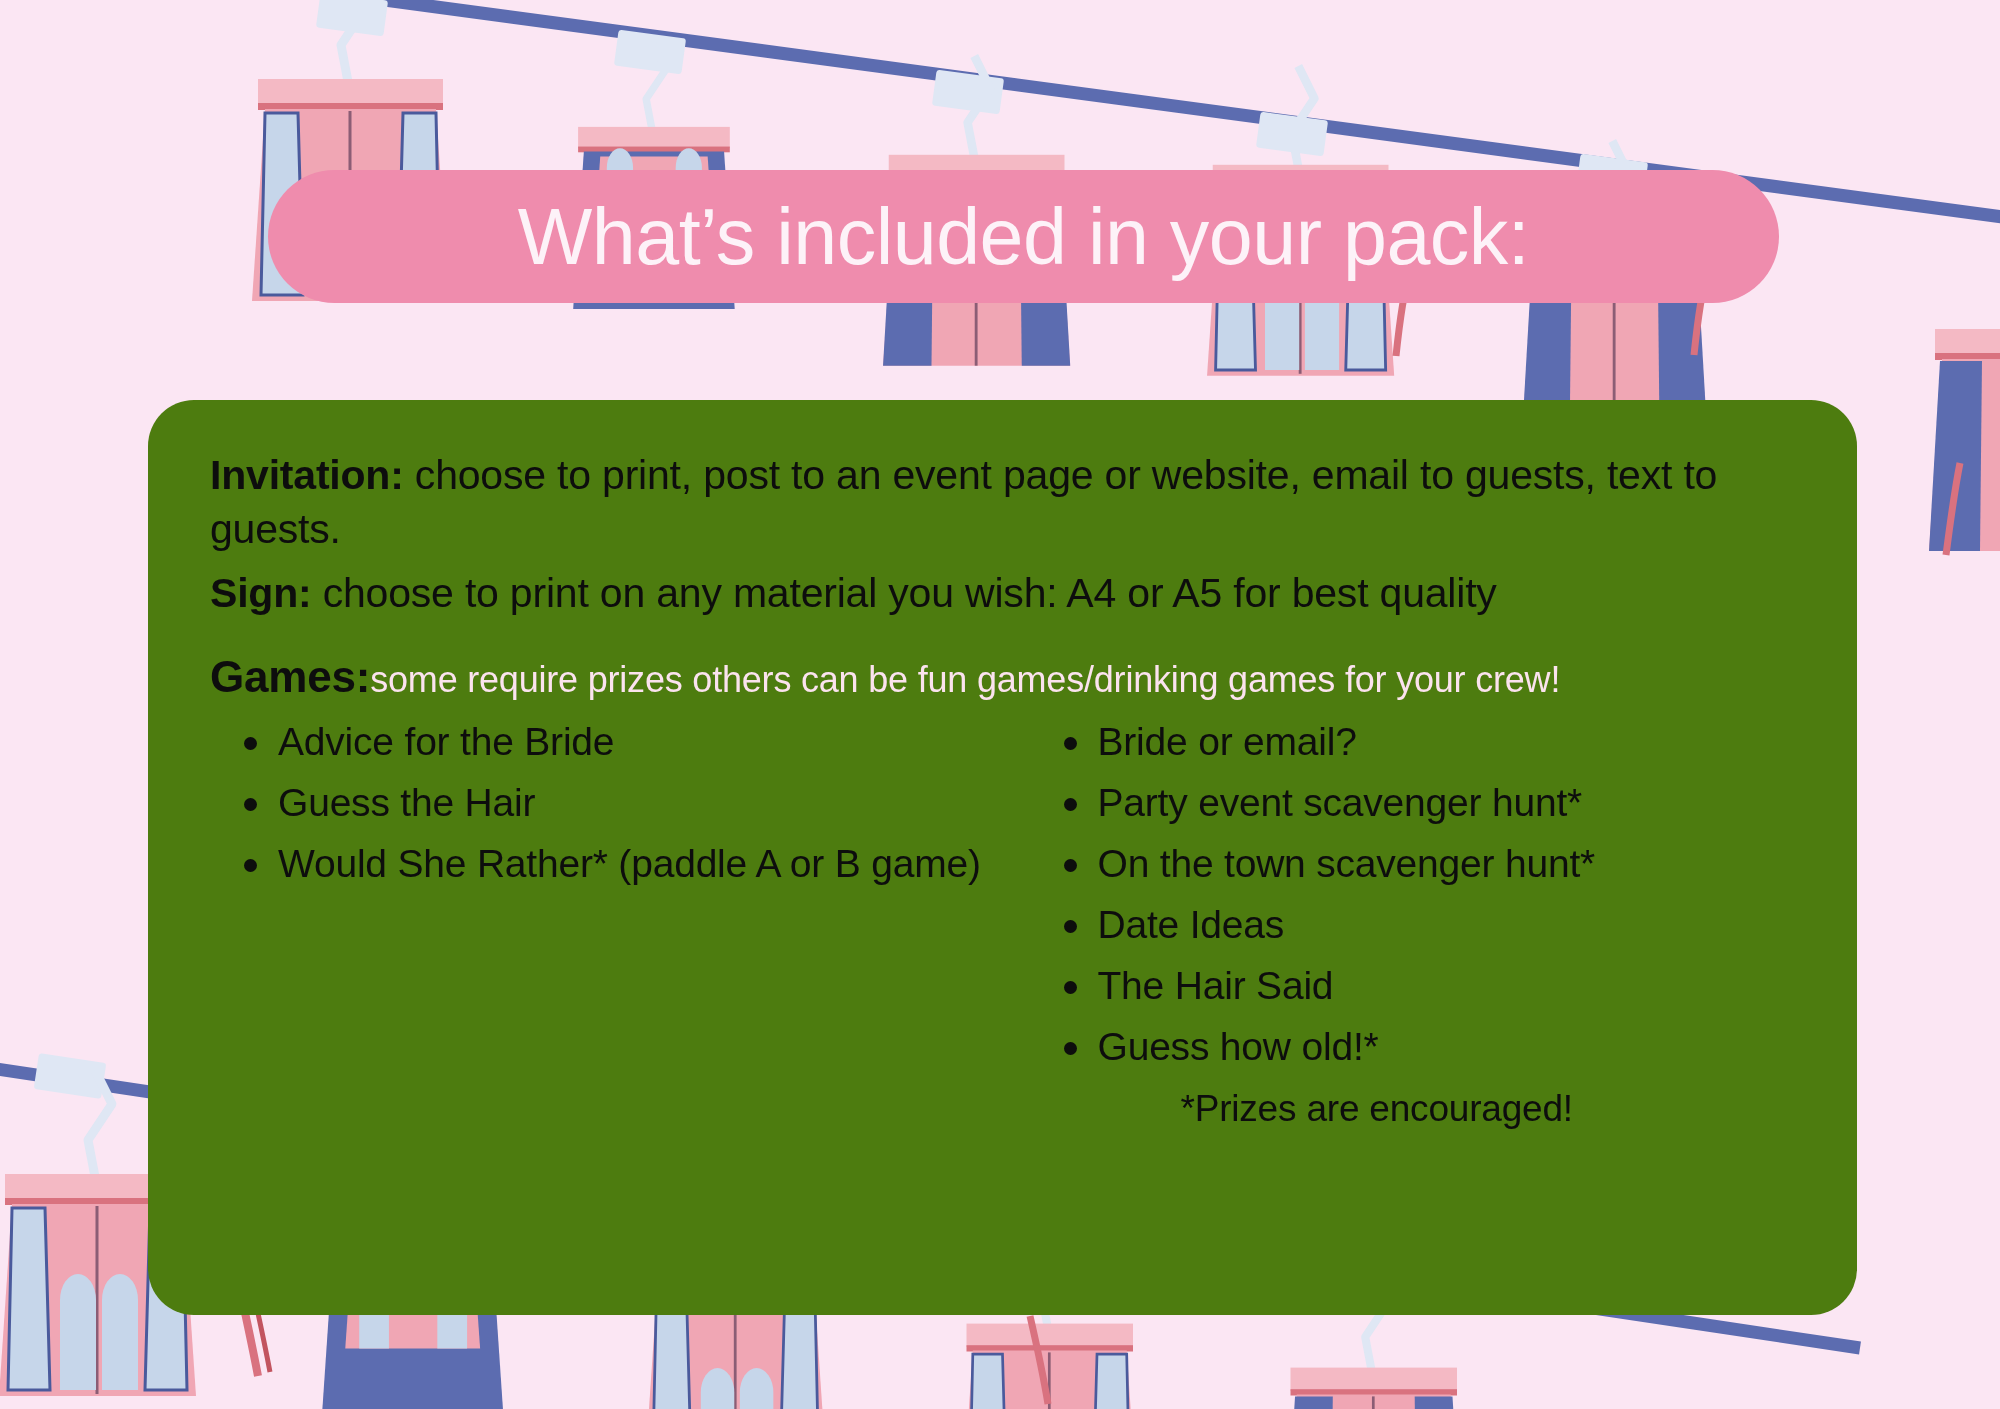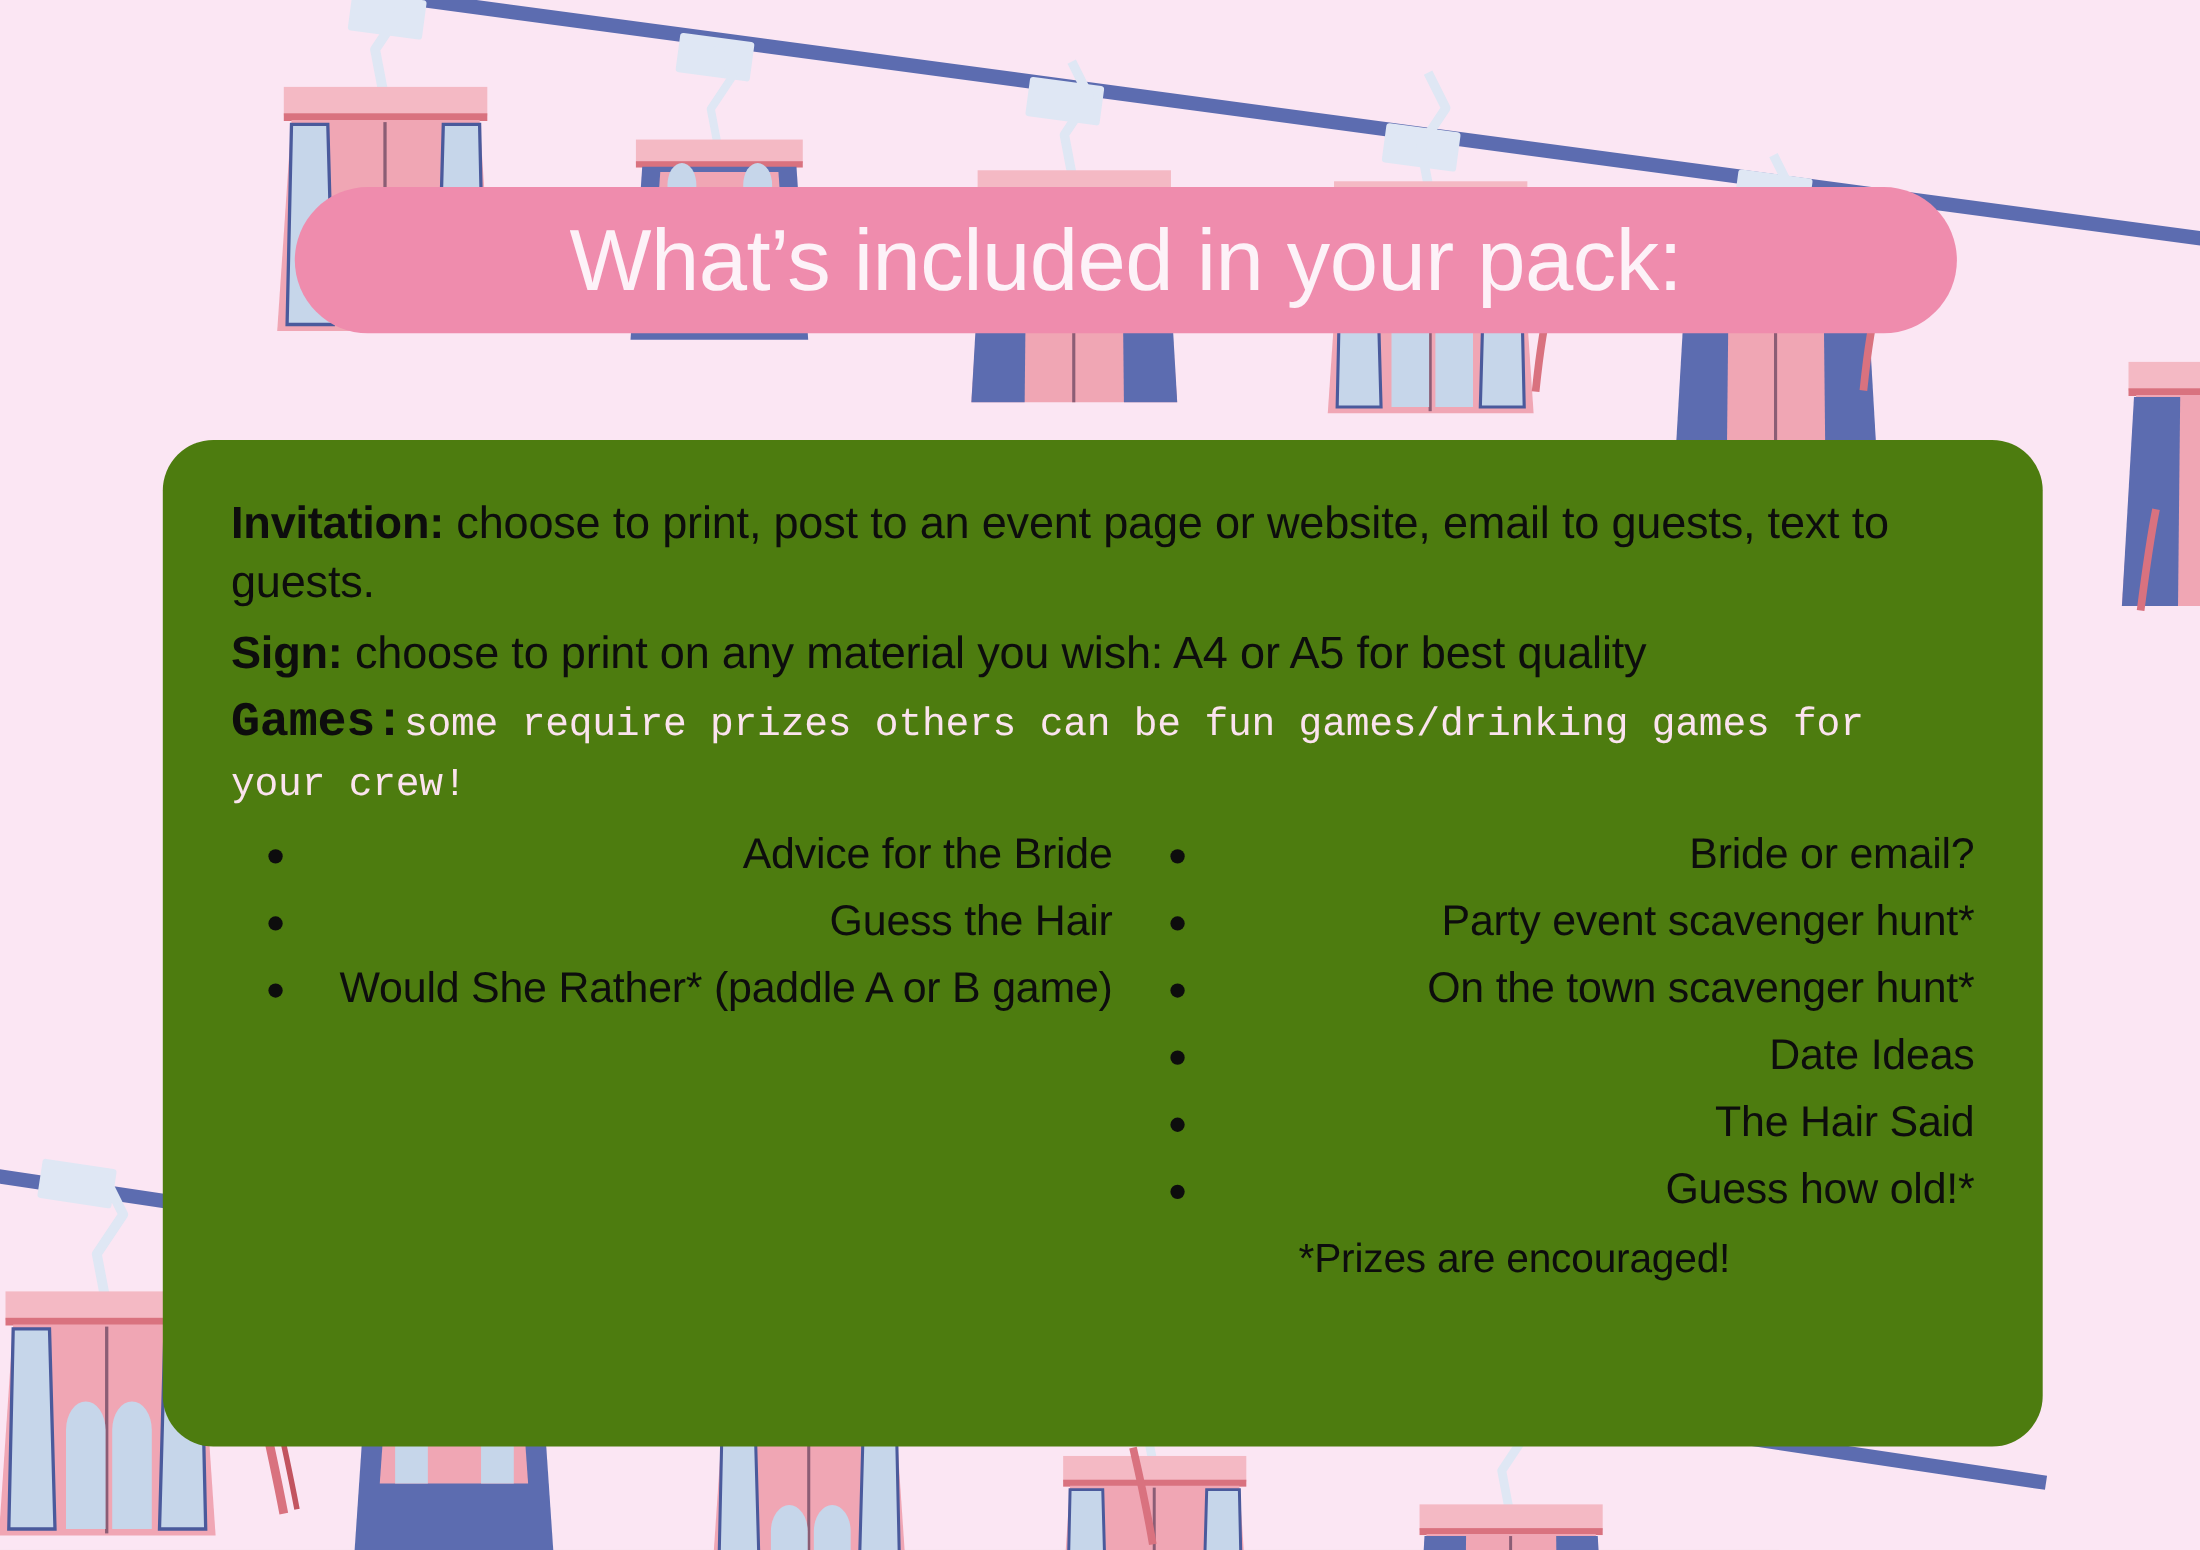--- a/index.html
+++ b/index.html
@@ -51,35 +51,35 @@
   .para{
     color:#0d0d0d;
     font-size:41px;
     line-height:1.32;
     margin:0 0 10px 0;
     font-family:"Liberation Sans", sans-serif;
     letter-spacing:-0.2px;
   }
   .para .lead{font-weight:700;}
   .para.tight{margin-bottom:6px;}
-  .para.games{margin-top:8px;margin-bottom:16px;font-family:Liberation Mono, monospace;}
+  .para.games{margin-top:28px;margin-bottom:16px;}
   .games-lead{font-weight:700;font-size:44px;color:#0d0d0d;}
   .games-sub{color:#fbe3ee;font-size:36px;letter-spacing:-0.2px;}
 
   
   .cols{
     display:flex;
     margin-top:8px;
     padding-left:18px;
   }
   .col{width:50%;box-sizing:border-box;}
   .col.right{padding-left:36px;}
   ul.blist{
     list-style:none;
-    margin:0;padding:0;text-align:right;
+    margin:0;padding:0;
   }
   ul.blist li{
     position:relative;
     color:#0d0d0d;
     font-size:39px;
     line-height:1.0;
     padding-left:50px;
     margin-bottom:22px;
     letter-spacing:-0.2px;
     white-space:nowrap;

